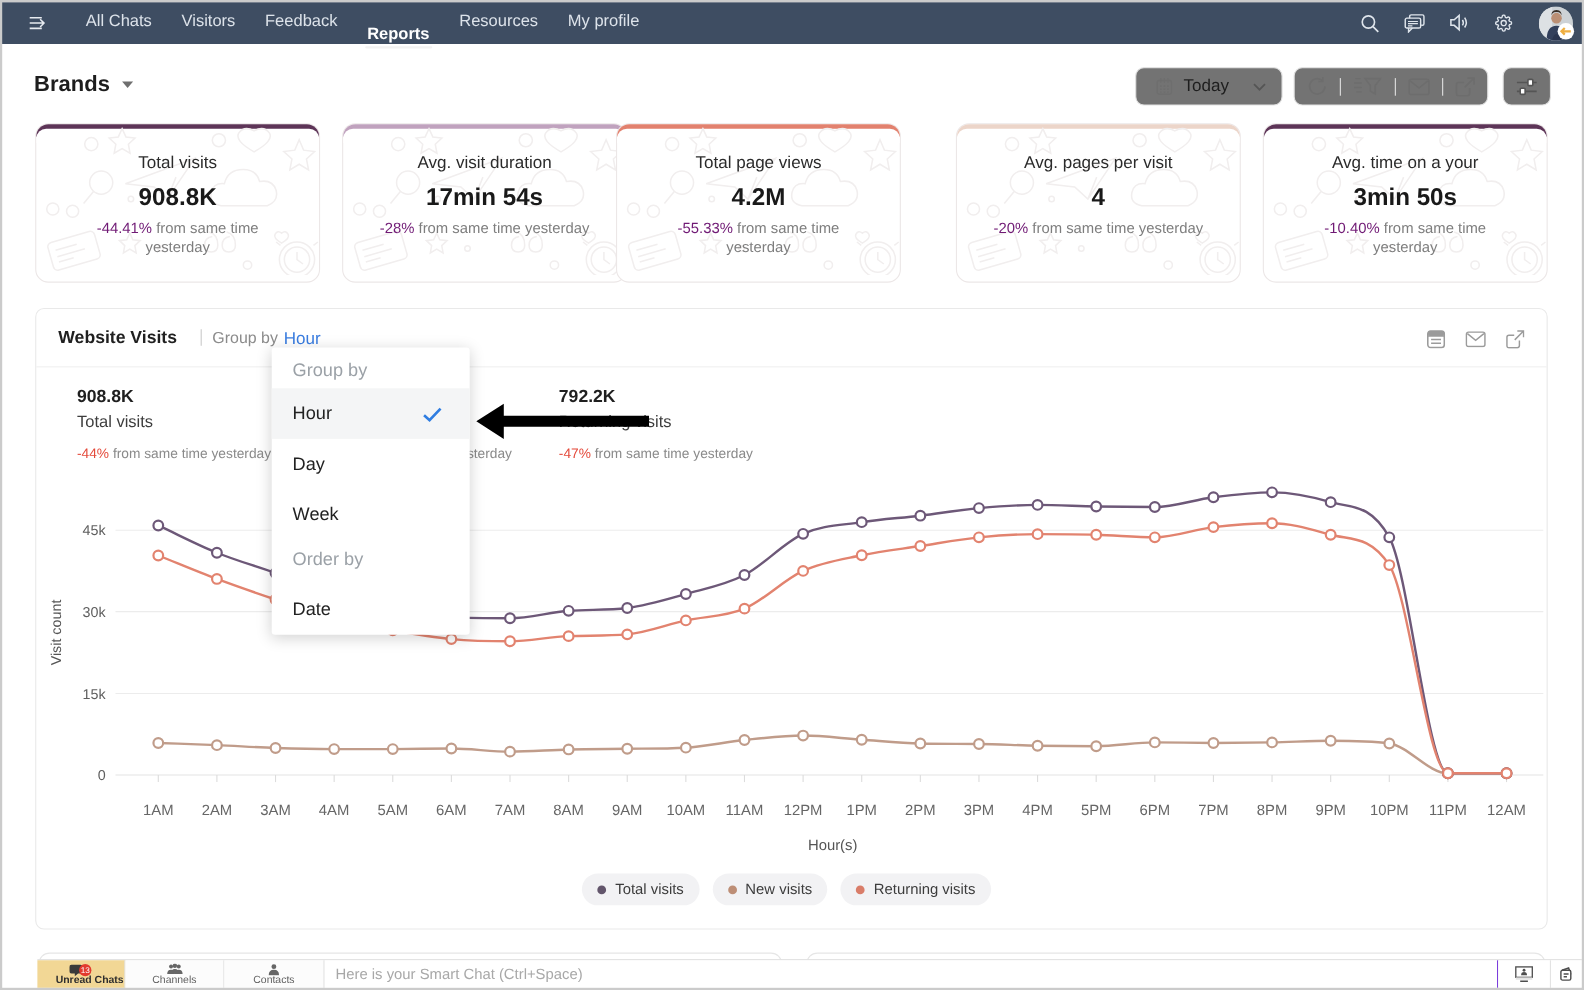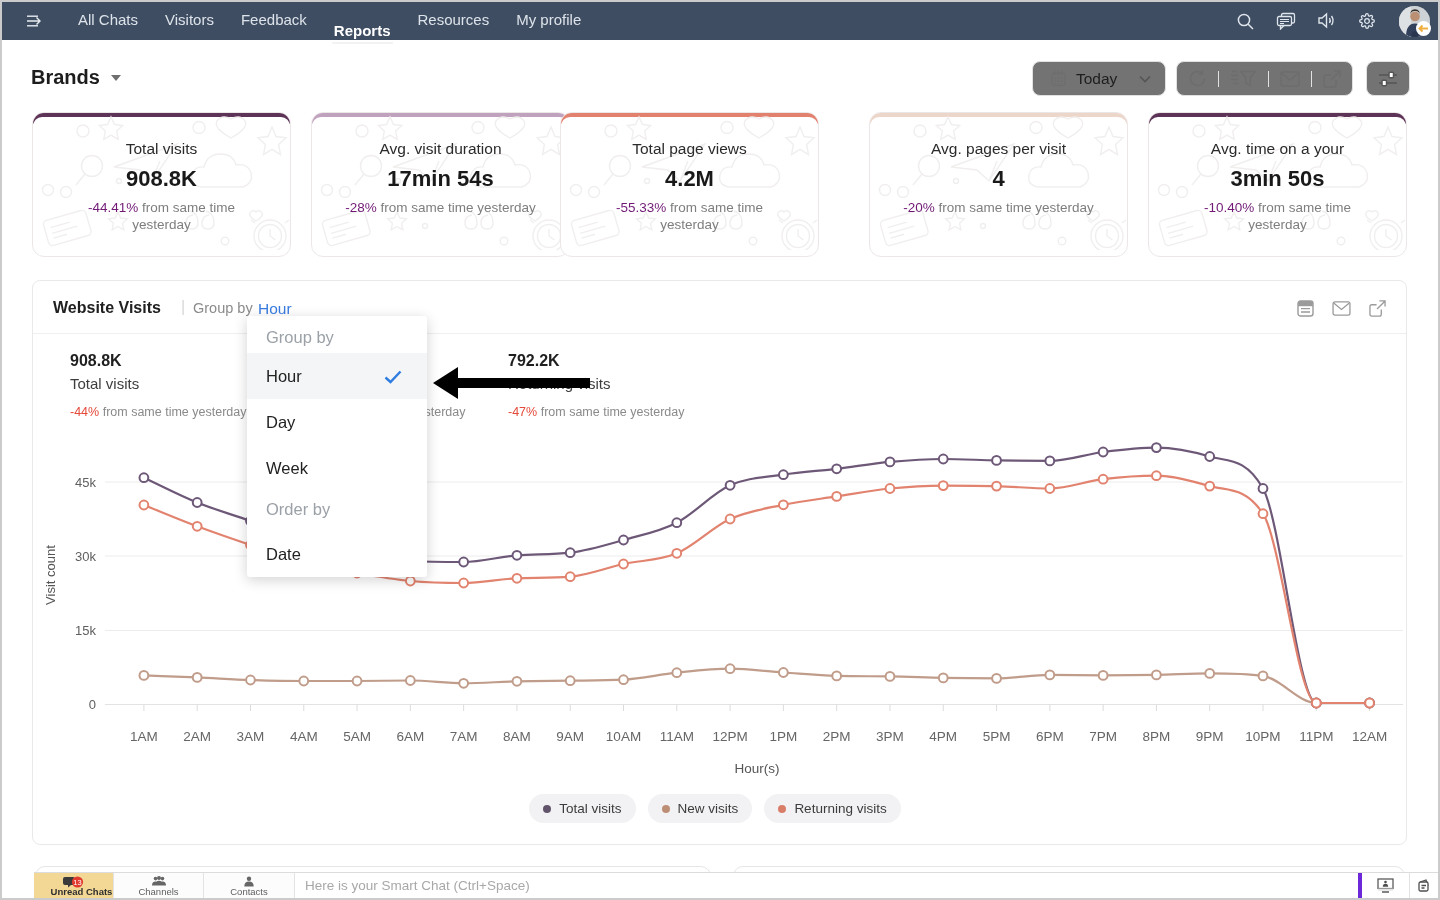--- a/index.html
+++ b/index.html
@@ -50,21 +50,21 @@
   .arrow { position:absolute; z-index:31; }
   
   .bcard { position:absolute; top:866px; height:30px; background:#fff; border:1px solid #e6e6e6; border-radius:10px 10px 0 0; }
   .chatbar { position:absolute; left:2px; right:2px; bottom:2px; height:26px; background:#fbfbfb; border-top:1px solid #dcdcdc; display:flex; z-index:40;margin-left:32px; }
   .tab { width:80px; border-right:1px solid #e3e3e3; background:#fcfcfc; position:relative; }
   .tab svg { position:absolute; top:3px; left:50%; transform:translateX(-50%); }
   .tab .lbl { position:absolute; bottom:1px; left:50%; transform:translateX(-50%); }
   .tab .lbl { font-size:9.5px; color:#606060; white-space:nowrap; }
   .tab.active { background:#f2d795; }
   .tab.active .lbl { color:#2e2e2e;padding-left:16px; }
-  .chatin { flex:1; background:#fff; border-right:4px solid #6d28d9; display:flex; align-items:center; padding-left:10px; font-size:13.5px; color:#a8a8a8; }
+  .chatin { flex:1; background:#fff; border-right:1px solid #6d28d9; display:flex; align-items:center; padding-left:10px; font-size:13.5px; color:#a8a8a8; }
   .cbtn { width:48px; background:#fff; border-right:1px solid #e3e3e3; display:flex; align-items:center; justify-content:center; }
   svg.abs { position:absolute; }
 </style>
 </head>
 <body>
 <div class="frame">
 <div class="borderov"></div>
   <svg width="0" height="0" style="position:absolute">
     <defs>
       <g id="doodle" fill="none" stroke="#f1eeee" stroke-width="1.4">

